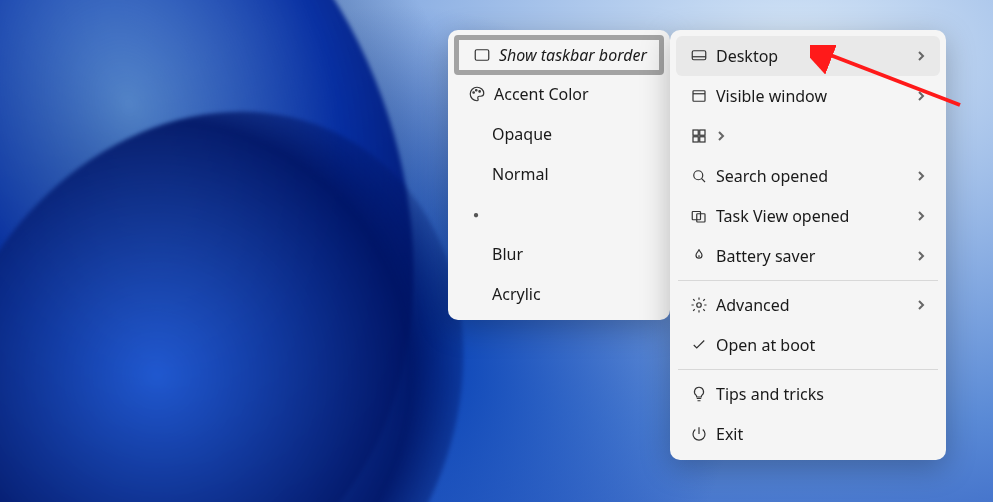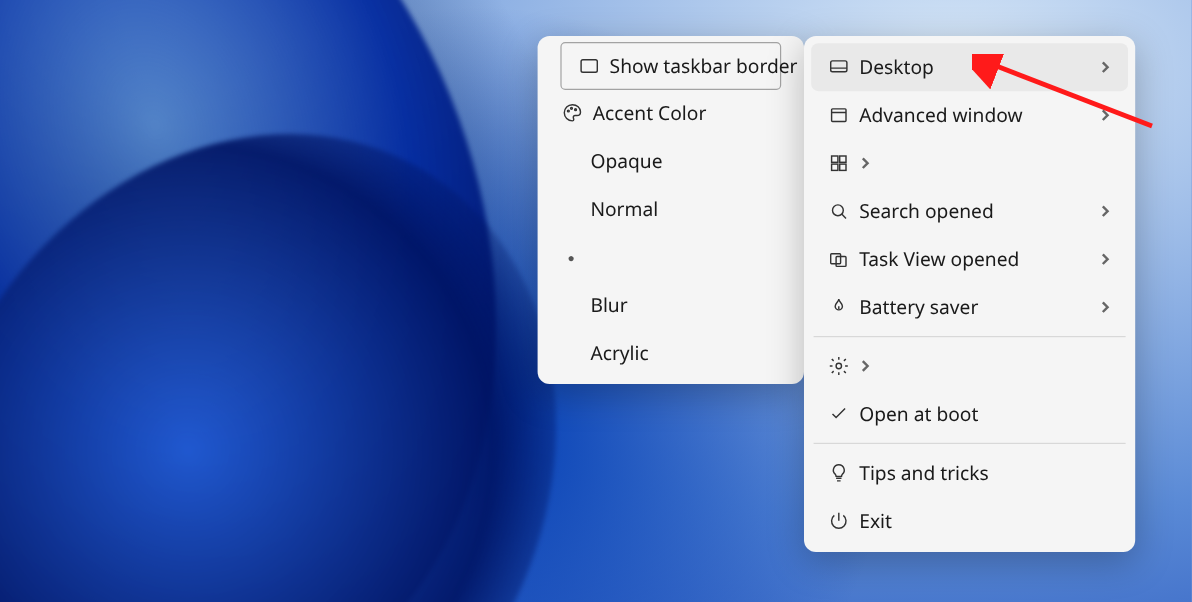--- a/index.html
+++ b/index.html
@@ -53,23 +53,24 @@
     display: flex;
     align-items: center;
     height: 40px;
     padding: 0 10px 0 10px;
     border-radius: 6px;
     cursor: default;
     position: relative;
   }
   .menu-item.hover { background: #e9e9e9; }
   .menu-item.highlight {
-    border: 1px solid #a3a3a3;
+    border: 5px solid #a3a3a3;
     border-radius: 4px;
-    margin: -1px 13px;
+    margin: -1px 0;
+    font-style: italic;
   }
   .menu-sep { height:1px; background:#d8d8d8; margin:4px 2px; }
 
   .bullet-col {
     width: 24px; display:flex; justify-content:center; align-items:center;
     color:#555; font-size:10px;
     flex: 0 0 24px;
   }
   .icon-col {
     width: 26px; display:flex; justify-content:center; align-items:center;
@@ -156,21 +157,21 @@
       </span>
   </div>
 
   <div class="menu-item">
     <span class="icon-col">
       <svg viewBox="0 0 24 24">
           <rect x="4" y="5" width="16" height="14" rx="1"></rect>
           <path d="M4 9h16"></path>
         </svg>
     </span>
-    <span class="label-col">Advanced window</span>
+    <span class="label-col">Visible window</span>
     <span class="chev-col">
         <svg viewBox="0 0 10 10">
           <path d="M3 1l4 4-4 4"></path>
         </svg>
       </span>
   </div>
 
 
   <div class="menu-item">
     <span class="icon-col">
@@ -235,20 +236,21 @@
 
   <div class="menu-sep"></div>
 
   <div class="menu-item">
     <span class="icon-col">
       <svg viewBox="0 0 24 24">
           <circle cx="12" cy="12" r="3"></circle>
           <path d="M12 2v3M12 19v3M4.2 4.2l2.1 2.1M17.7 17.7l2.1 2.1M2 12h3M19 12h3M4.2 19.8l2.1-2.1M17.7 6.3l2.1-2.1"></path>
         </svg>
     </span>
+    <span class="label-col">Advanced</span>
     <span class="chev-col">
         <svg viewBox="0 0 10 10">
           <path d="M3 1l4 4-4 4"></path>
         </svg>
       </span>
   </div>
 
   <div class="menu-item">
     <span class="icon-col">
       <svg viewBox="0 0 24 24">

